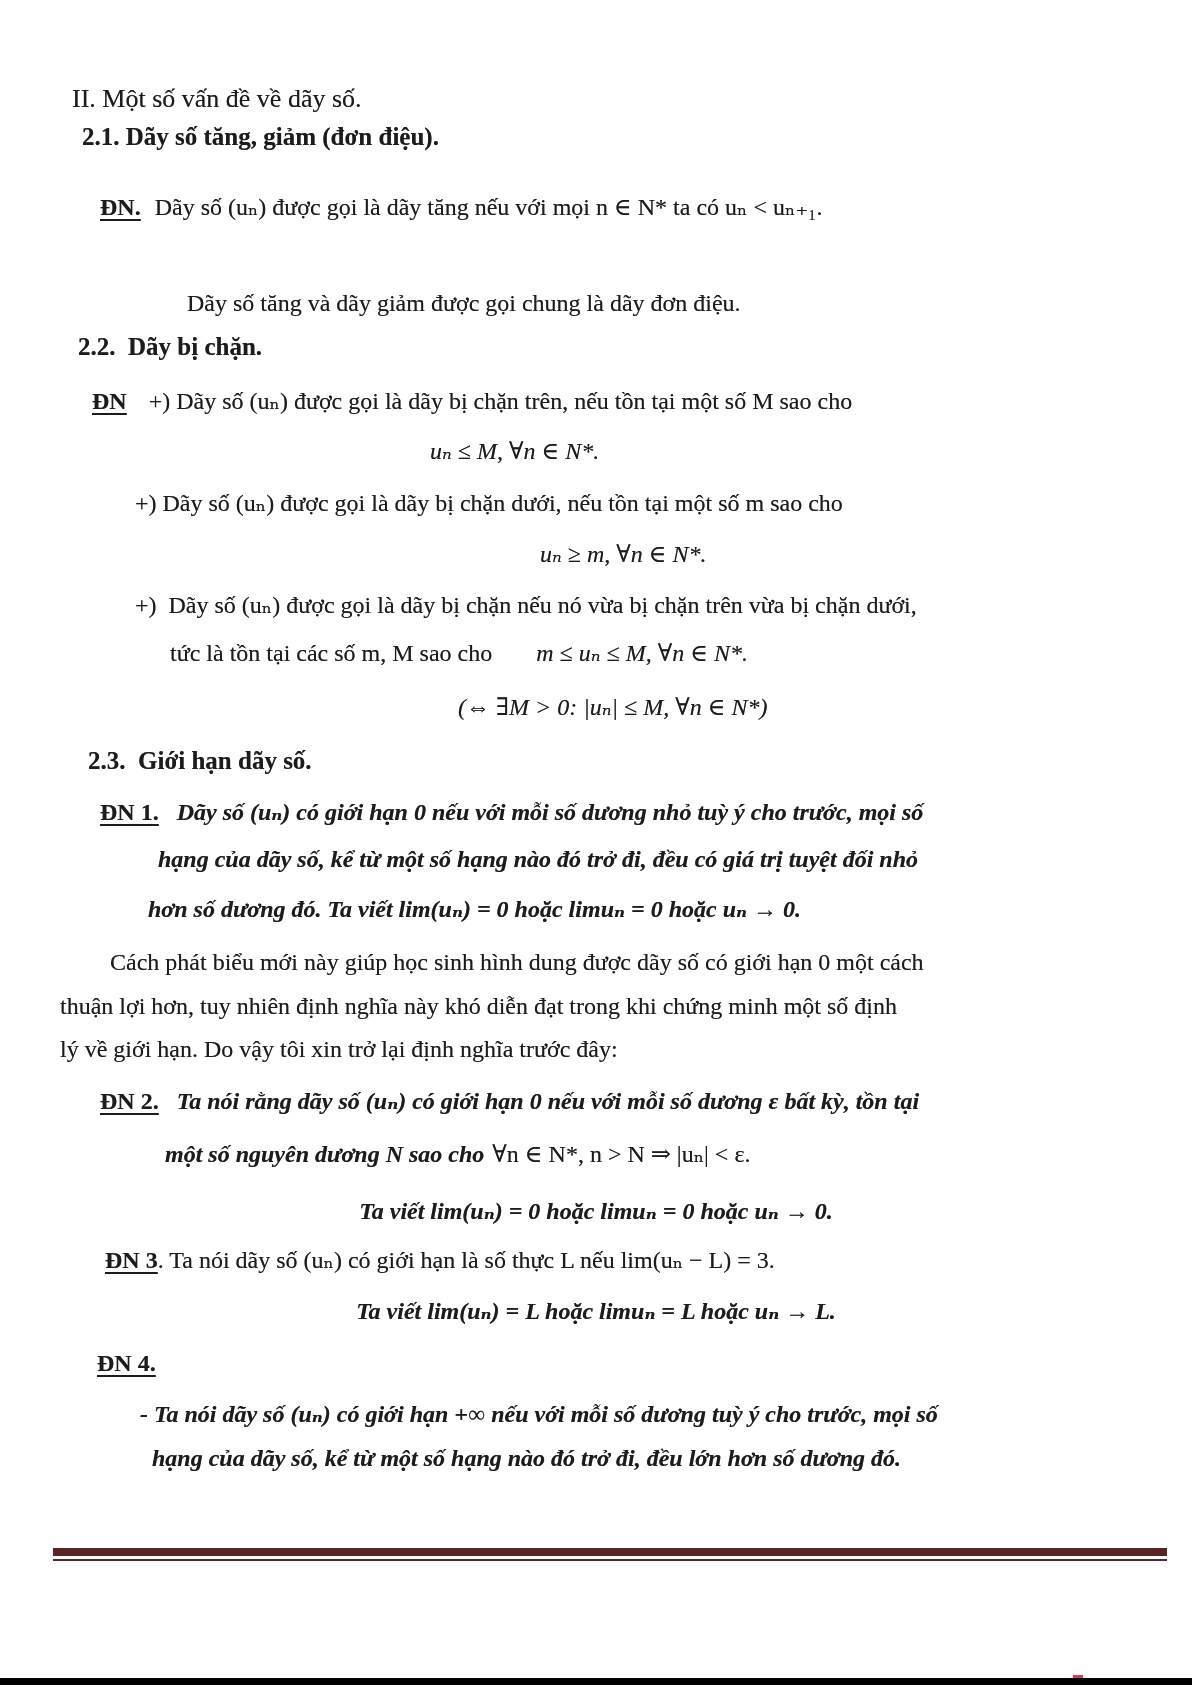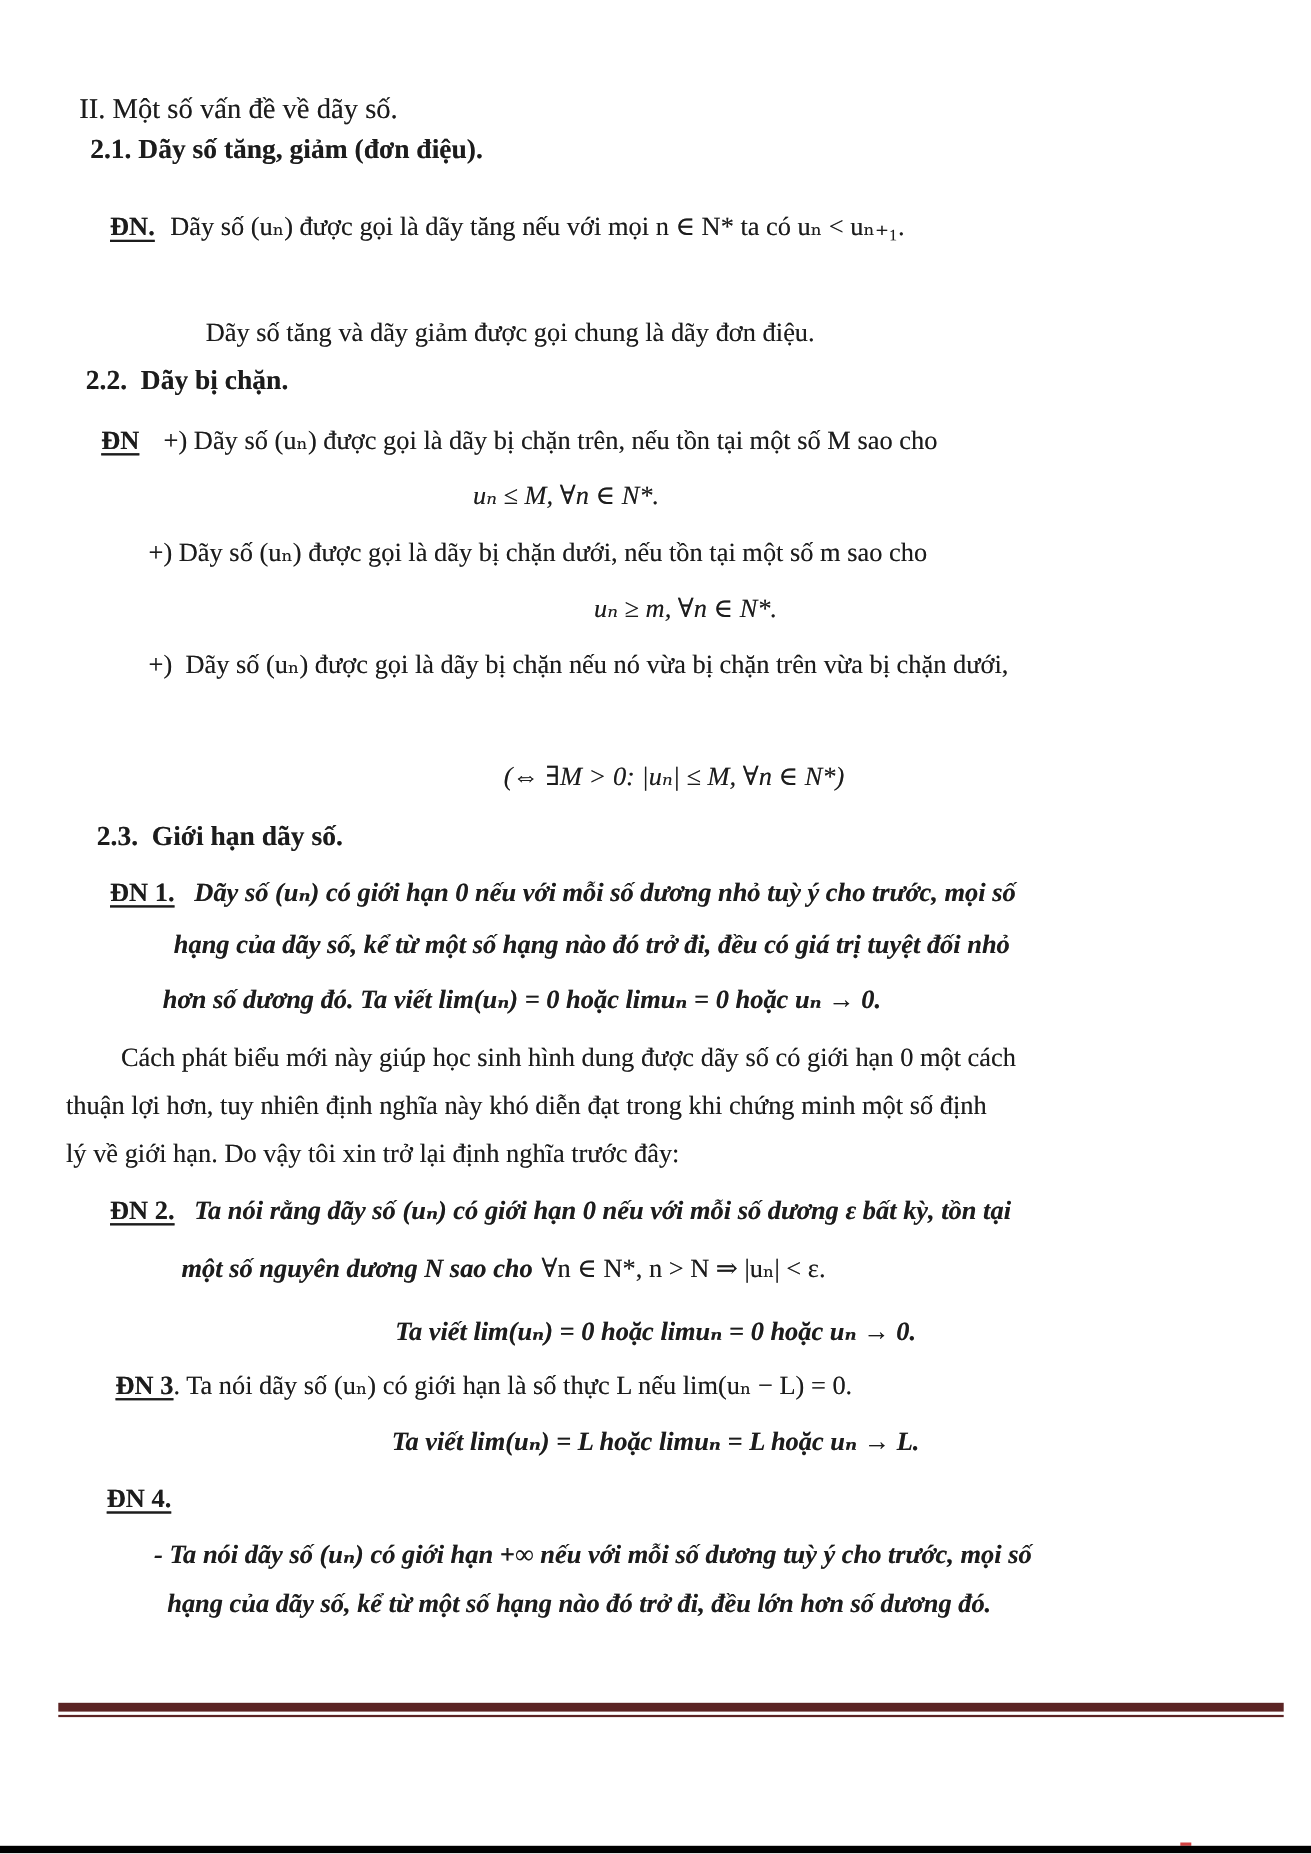--- a/index.html
+++ b/index.html
@@ -94,37 +94,38 @@
   <div class="line r-dn21"><span class="dn-label">ĐN.</span><span class="gap14"></span><span>Dãy số (uₙ) được gọi là dãy tăng nếu với mọi n ∈ N* ta có uₙ &lt; uₙ₊₁.</span></div>
   <div class="line s21l3">Dãy số tăng và dãy giảm được gọi chung là dãy đơn điệu.</div>
 
   <div class="line heading h22">2.2.  Dãy bị chặn.</div>
 
   <div class="line r-dn22"><span class="dn-label">ĐN</span><span class="gap22"></span><span>+) Dãy số (uₙ) được gọi là dãy bị chặn trên, nếu tồn tại một số M sao cho</span></div>
   <div class="line it f1">uₙ ≤ M, ∀n ∈ N*.</div>
   <div class="line s22l2">+) Dãy số (uₙ) được gọi là dãy bị chặn dưới, nếu tồn tại một số m sao cho</div>
   <div class="line it f2">uₙ ≥ m, ∀n ∈ N*.</div>
   <div class="line s22l3">+)  Dãy số (uₙ) được gọi là dãy bị chặn nếu nó vừa bị chặn trên vừa bị chặn dưới,</div>
+  <div class="line r-s22l4"><span>tức là tồn tại các số m, M sao cho</span><span class="gap44"></span><span class="it">m ≤ uₙ ≤ M, ∀n ∈ N*.</span></div>
   <div class="line it f3">(⇔ ∃M &gt; 0: |uₙ| ≤ M, ∀n ∈ N*)</div>
 
   <div class="line heading h23">2.3.  Giới hạn dãy số.</div>
 
   <div class="line r-dn1"><span class="dn-label">ĐN 1.</span><span class="gap18"></span><span class="bi">Dãy số (uₙ) có giới hạn 0 nếu với mỗi số dương nhỏ tuỳ ý cho trước, mọi số</span></div>
   <div class="line bi dn1l2">hạng của dãy số, kể từ một số hạng nào đó trở đi, đều có giá trị tuyệt đối nhỏ</div>
   <div class="line bi dn1l3">hơn số dương đó. Ta viết lim(uₙ) = 0 hoặc limuₙ = 0 hoặc uₙ → 0.</div>
 
   <div class="line rm1">Cách phát biểu mới này giúp học sinh hình dung được dãy số có giới hạn 0 một cách</div>
   <div class="line rm2">thuận lợi hơn, tuy nhiên định nghĩa này khó diễn đạt trong khi chứng minh một số định</div>
   <div class="line rm3">lý về giới hạn. Do vậy tôi xin trở lại định nghĩa trước đây:</div>
 
   <div class="line r-dn2"><span class="dn-label">ĐN 2.</span><span class="gap18"></span><span class="bi">Ta nói rằng dãy số (uₙ) có giới hạn 0 nếu với mỗi số dương ε bất kỳ, tồn tại</span></div>
   <div class="line r-dn2l2"><span class="bi">một số nguyên dương N sao cho</span><span class="gap8"></span><span>∀n ∈ N*, n &gt; N ⇒ |uₙ| &lt; ε.</span></div>
   <div class="line bi center-line c1">Ta viết lim(uₙ) = 0 hoặc limuₙ = 0 hoặc uₙ → 0.</div>
 
-  <div class="line r-dn3"><span class="dn-label">ĐN 3</span><span>. Ta nói dãy số (uₙ) có giới hạn là số thực L nếu lim(uₙ − L) = 0.</span></div>
+  <div class="line r-dn3"><span class="dn-label">ĐN 3</span><span>. Ta nói dãy số (uₙ) có giới hạn là số thực L nếu lim(uₙ − L) = 3.</span></div>
   <div class="line bi center-line c2">Ta viết lim(uₙ) = L hoặc limuₙ = L hoặc uₙ → L.</div>
 
   <div class="line r-dn4"><span class="dn-label">ĐN 4.</span></div>
   <div class="line bi dn4l1">- Ta nói dãy số (uₙ) có giới hạn +∞ nếu với mỗi số dương tuỳ ý cho trước, mọi số</div>
   <div class="line bi dn4l2">hạng của dãy số, kể từ một số hạng nào đó trở đi, đều lớn hơn số dương đó.</div>
 
   <div class="rule-thick"></div>
   <div class="rule-thin"></div>
   <div class="red-mark"></div>
   <div class="bottom-bar"></div>

